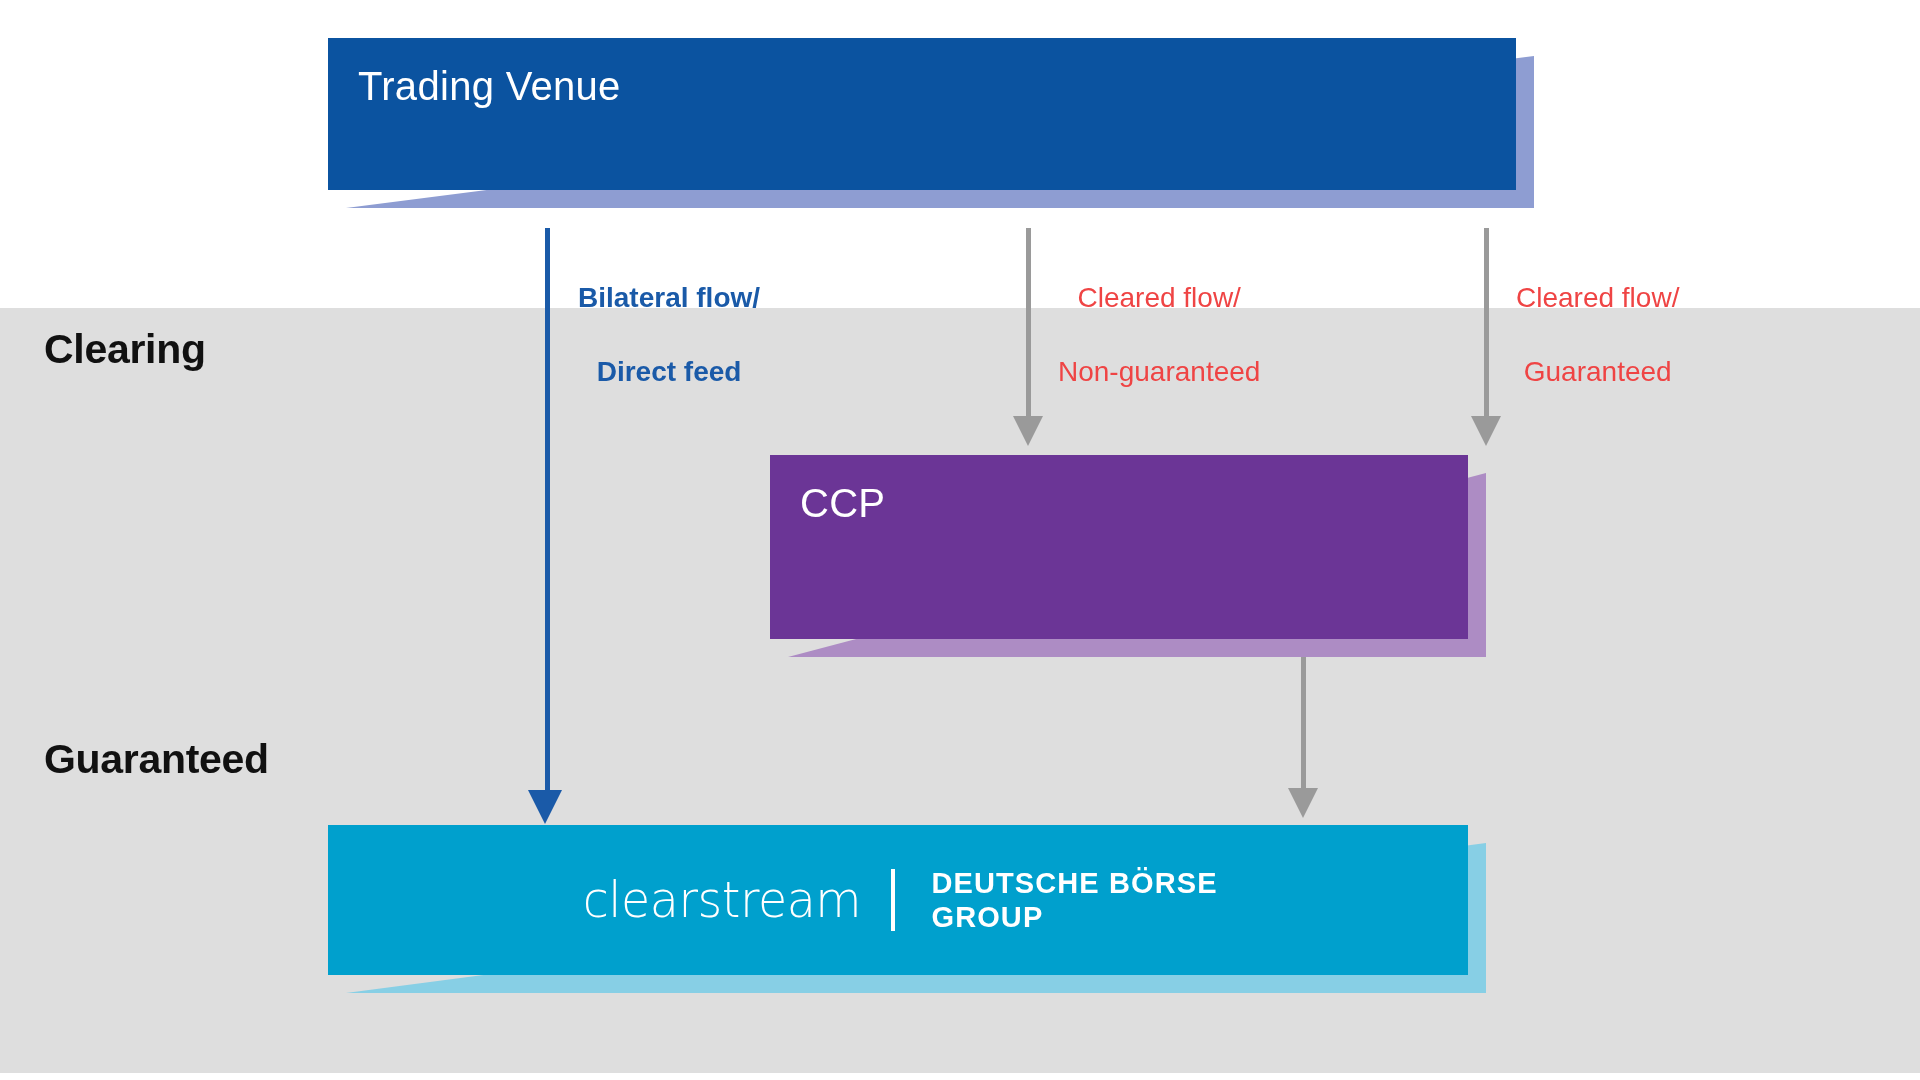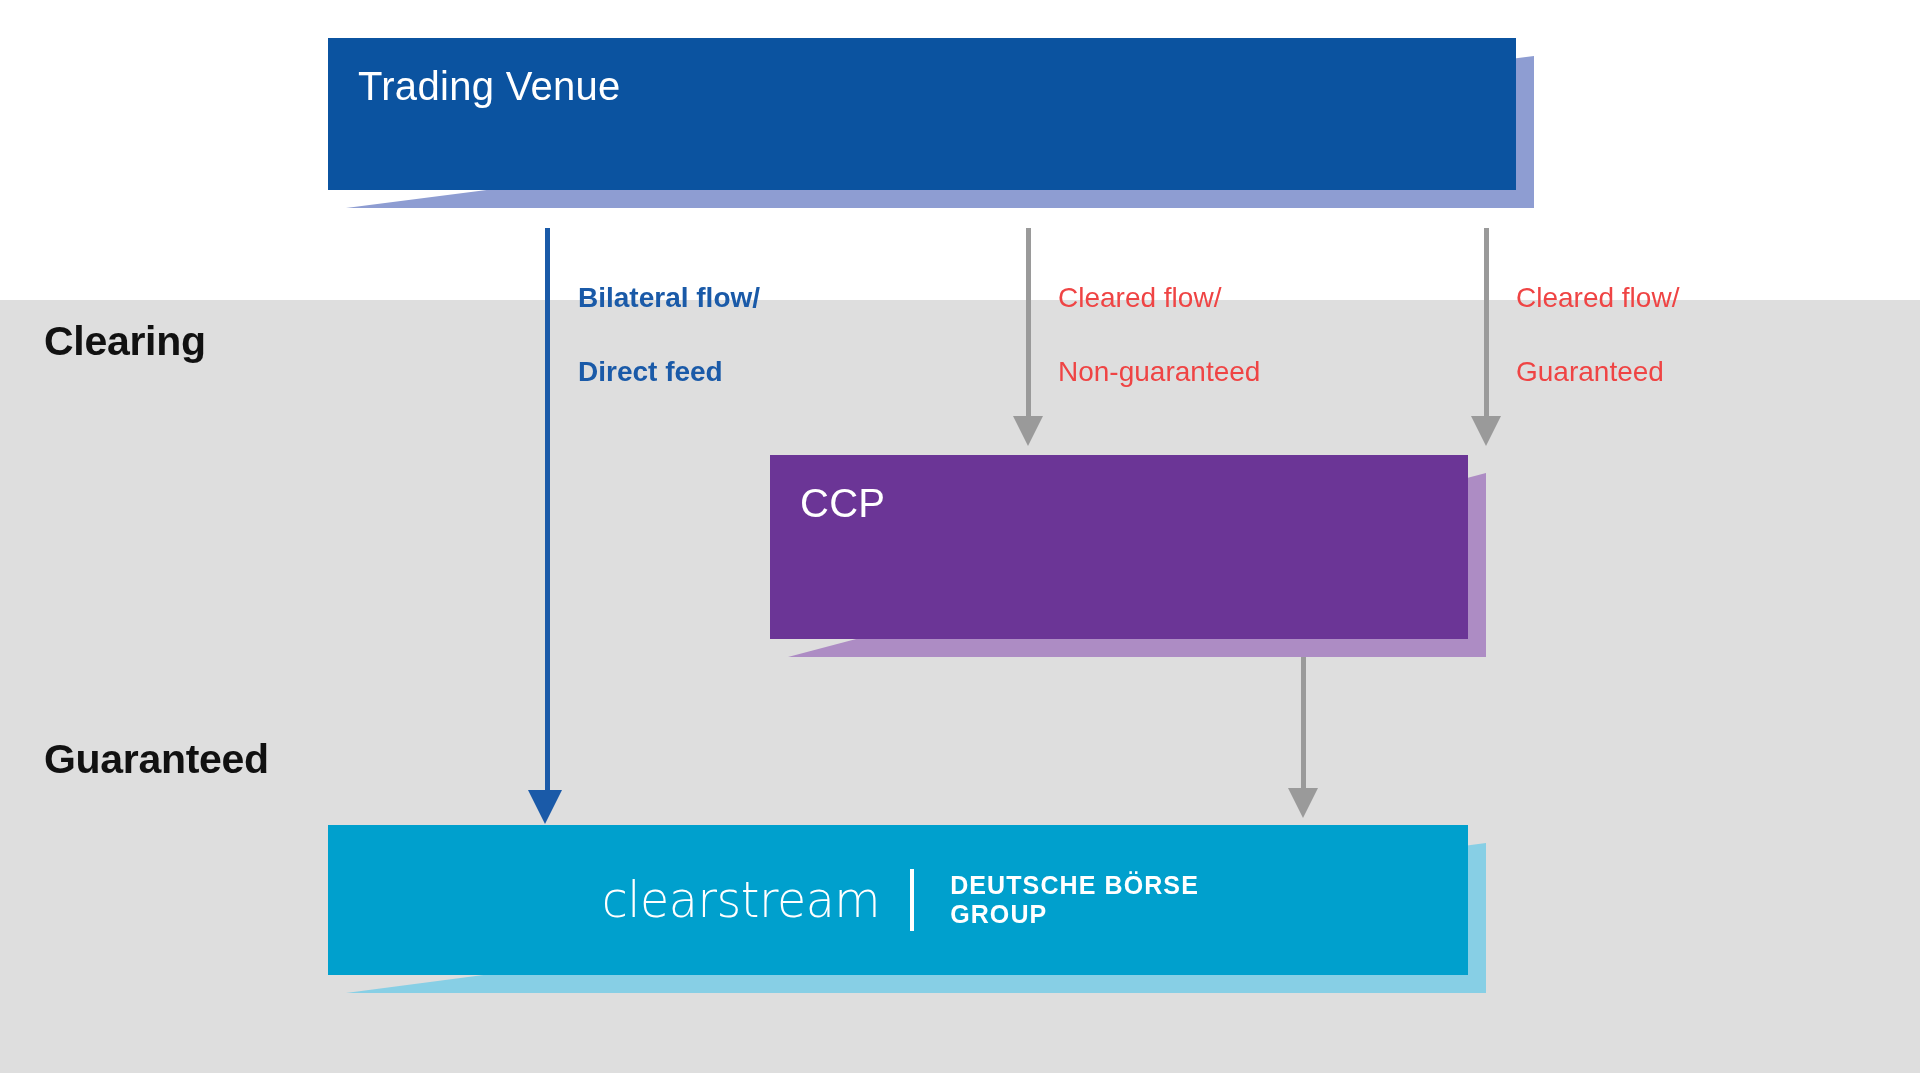--- a/index.html
+++ b/index.html
@@ -16,21 +16,21 @@
     height: 1080px;
     background: #ffffff;
   }
   .band {
     position: absolute;
     left: 0;
     width: 1920px;
     background: #dedede;
   }
   #band-trading   { top: 6px;   height: 281px; }
-  #band-clearing  { top: 300px; height: 420px; }
+  #band-clearing  { top: 308px; height: 420px; }
   #band-settlement{ top: 718px; height: 355px; }
 
   .band-label {
     position: absolute;
     left: 44px;
     font-weight: bold;
     color: #111111;
     font-size: 41px;
     letter-spacing: -0.3px;
     white-space: nowrap;
@@ -111,21 +111,21 @@
   }
   #logo-divider {
     width: 4px;
     height: 62px;
     background: #ffffff;
   }
   #logo-lockup {
     padding-left: 32px;
     color: #ffffff;
     font-weight: bold;
-    font-size: 25px;
+    font-size: 29px;
     line-height: 1.18;
     letter-spacing: 1.1px;
     font-family: "Liberation Sans", sans-serif;
   }
 
   
   .flow-line {
     position: absolute;
     width: 5px;
   }
@@ -146,20 +146,21 @@
     border-right: 15px solid transparent;
     border-top: 30px solid #9a9a9a;
   }
 
   .flow-label {
     position: absolute;
     font-size: 28px;
     line-height: 1.32;
     white-space: pre-line;
     font-family: "Liberation Sans", sans-serif;
+    text-align: center;
   }
   .flow-label.blue { color: #1a5aa8; font-weight: bold; }
   .flow-label.grey { color: #ef4444; font-weight: 400; }
 </style>
 </head>
 <body>
 
 <div id="stage">
 
 

